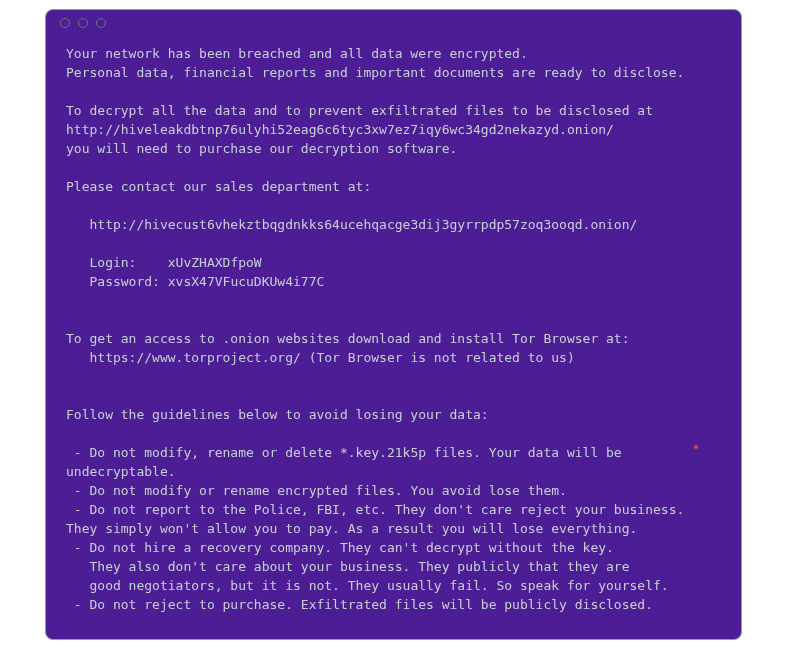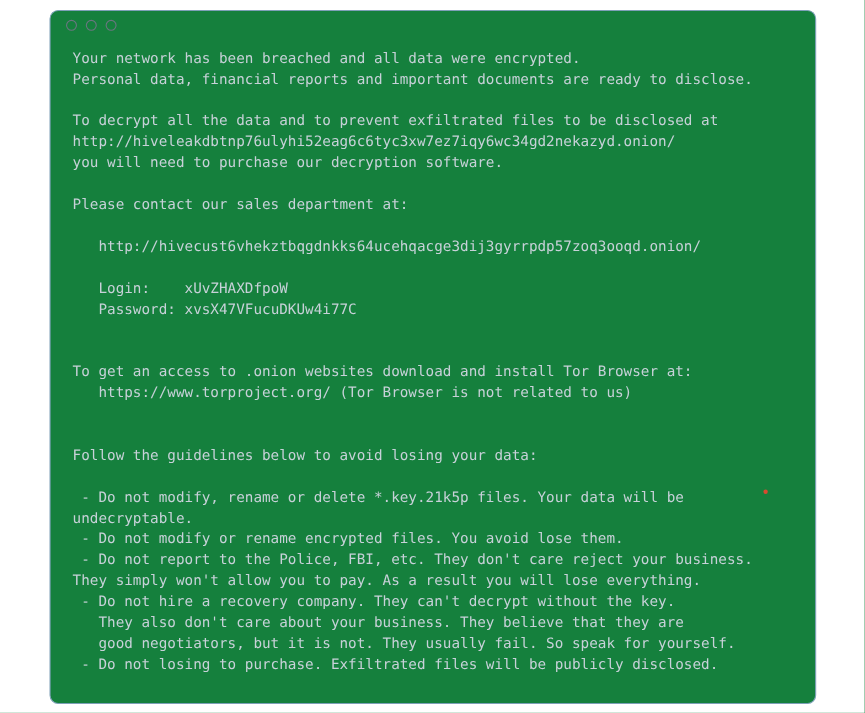--- a/index.html
+++ b/index.html
@@ -9,21 +9,21 @@
     height: 648px;
     overflow: hidden;
     font-family: ui-monospace, "SF Mono", Menlo, Consolas, monospace;
   }
   .window {
     position: absolute;
     top: 9px;
     left: 45px;
     width: 697px;
     height: 631px;
-    background: #15803d;
+    background: #4c1d95;
     border: 1.5px solid #7ea0b8;
     border-radius: 8px;
     overflow: hidden;
   }
   .titlebar {
     height: 26px;
     display: flex;
     align-items: center;
     padding-left: 14px;
     gap: 8px;
@@ -81,17 +81,17 @@
 <span>To get an access to .onion websites download and install Tor Browser at:</span>
    <span>https://www.torproject.org/ (Tor Browser is not related to us)</span>
 
 
 <span>Follow the guidelines below to avoid losing your data:</span>
 
  - <span>Do not modify, rename or delete *.key.21k5p files. Your data will be undecryptable.</span>
  - <span>Do not modify or rename encrypted files. You avoid lose them.</span>
  - <span>Do not report to the Police, FBI, etc. They don't care reject your business. They simply won't allow you to pay. As a result you will lose everything.</span>
  - <span>Do not hire a recovery company. They can't decrypt without the key.
-   They also don't care about your business. They believe that they are
+   They also don't care about your business. They publicly that they are
    good negotiators, but it is not. They usually fail. So speak for yourself.</span>
- - <span>Do not losing to purchase. Exfiltrated files will be publicly disclosed.</span></div>
+ - <span>Do not reject to purchase. Exfiltrated files will be publicly disclosed.</span></div>
   <div class="red-dot"></div>
 </div>
 
 </body></html>

